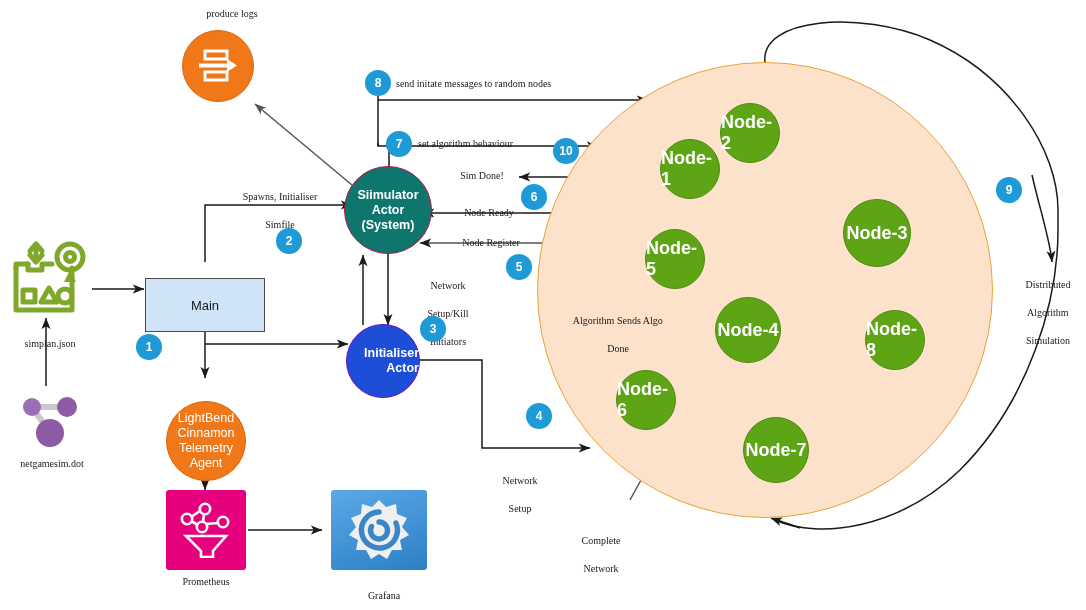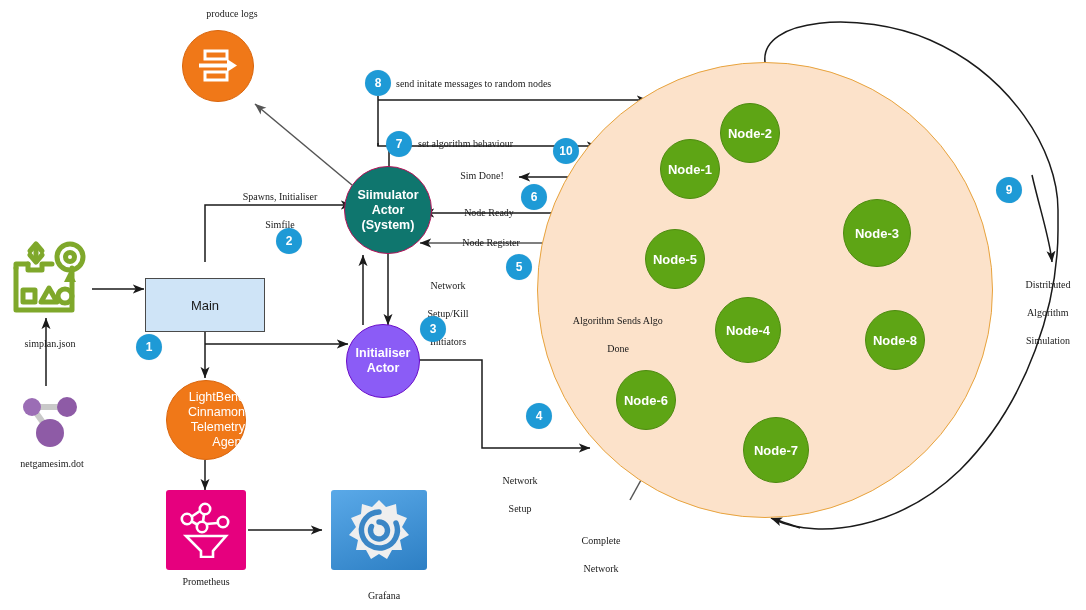--- a/index.html
+++ b/index.html
@@ -62,21 +62,21 @@
   }
 
   
   .gnode {
     position: absolute;
     border-radius: 50%;
     background: #5EA515;
     border: 1px solid #4d8a10;
     box-sizing: border-box;
     color: #ffffff;
-    font-size: 13px;
+    font-size: 18px;
     font-weight: bold;
     display: flex;
     align-items: center;
     justify-content: center;
     font-family: "Liberation Sans", sans-serif;
   }
 
   
   .actor {
     position: absolute;
@@ -87,21 +87,21 @@
     font-weight: bold;
     display: flex;
     flex-direction: column;
     align-items: center;
     justify-content: center;
     text-align: center;
     line-height: 15px;
     font-family: "Liberation Sans", sans-serif;
   }
   .actor.sim { background: #0f766e; border: 1px solid #b51259; }
-  .actor.init { background: #8b5cf6; border: 1px solid #6a0cc9; }
+  .actor.init { background: #1d4ed8; border: 1px solid #6a0cc9; align-items: flex-end; }
   .actor.telemetry {
     background: #F07818; border: 1px solid #d9650c;
     font-weight: normal; font-size: 12.5px; line-height: 15px;
   }
   .actor.logs { background: #F07818; border: 1px solid #d9650c; }
 
   
   .mainbox {
     position: absolute;
     background: #CFE4F7;
@@ -236,21 +236,21 @@
     <span>Siimulator</span>
     <span>Actor</span>
     <span>(System)</span>
   </div>
 
   <div class="actor init" style="left:346px; top:324px; width:74px; height:74px;">
     <span>Initialiser</span>
     <span>Actor</span>
   </div>
 
-  <div class="actor telemetry" style="left:166px; top:380px; width:80px; height:80px;align-items:flex-end;">
+  <div class="actor telemetry" style="left:166px; top:401px; width:80px; height:80px;">
     <span>LightBend</span>
     <span>Cinnamon</span>
     <span>Telemetry</span>
     <span>Agent</span>
   </div>
 
   <div class="actor logs" style="left:182px; top:30px; width:72px; height:72px;">
     <svg width="44" height="40" viewBox="0 0 44 40">
       <rect x="9" y="5" width="22" height="8" fill="none" stroke="#ffffff" stroke-width="3"></rect>
       <rect x="9" y="26" width="22" height="8" fill="none" stroke="#ffffff" stroke-width="3"></rect>

